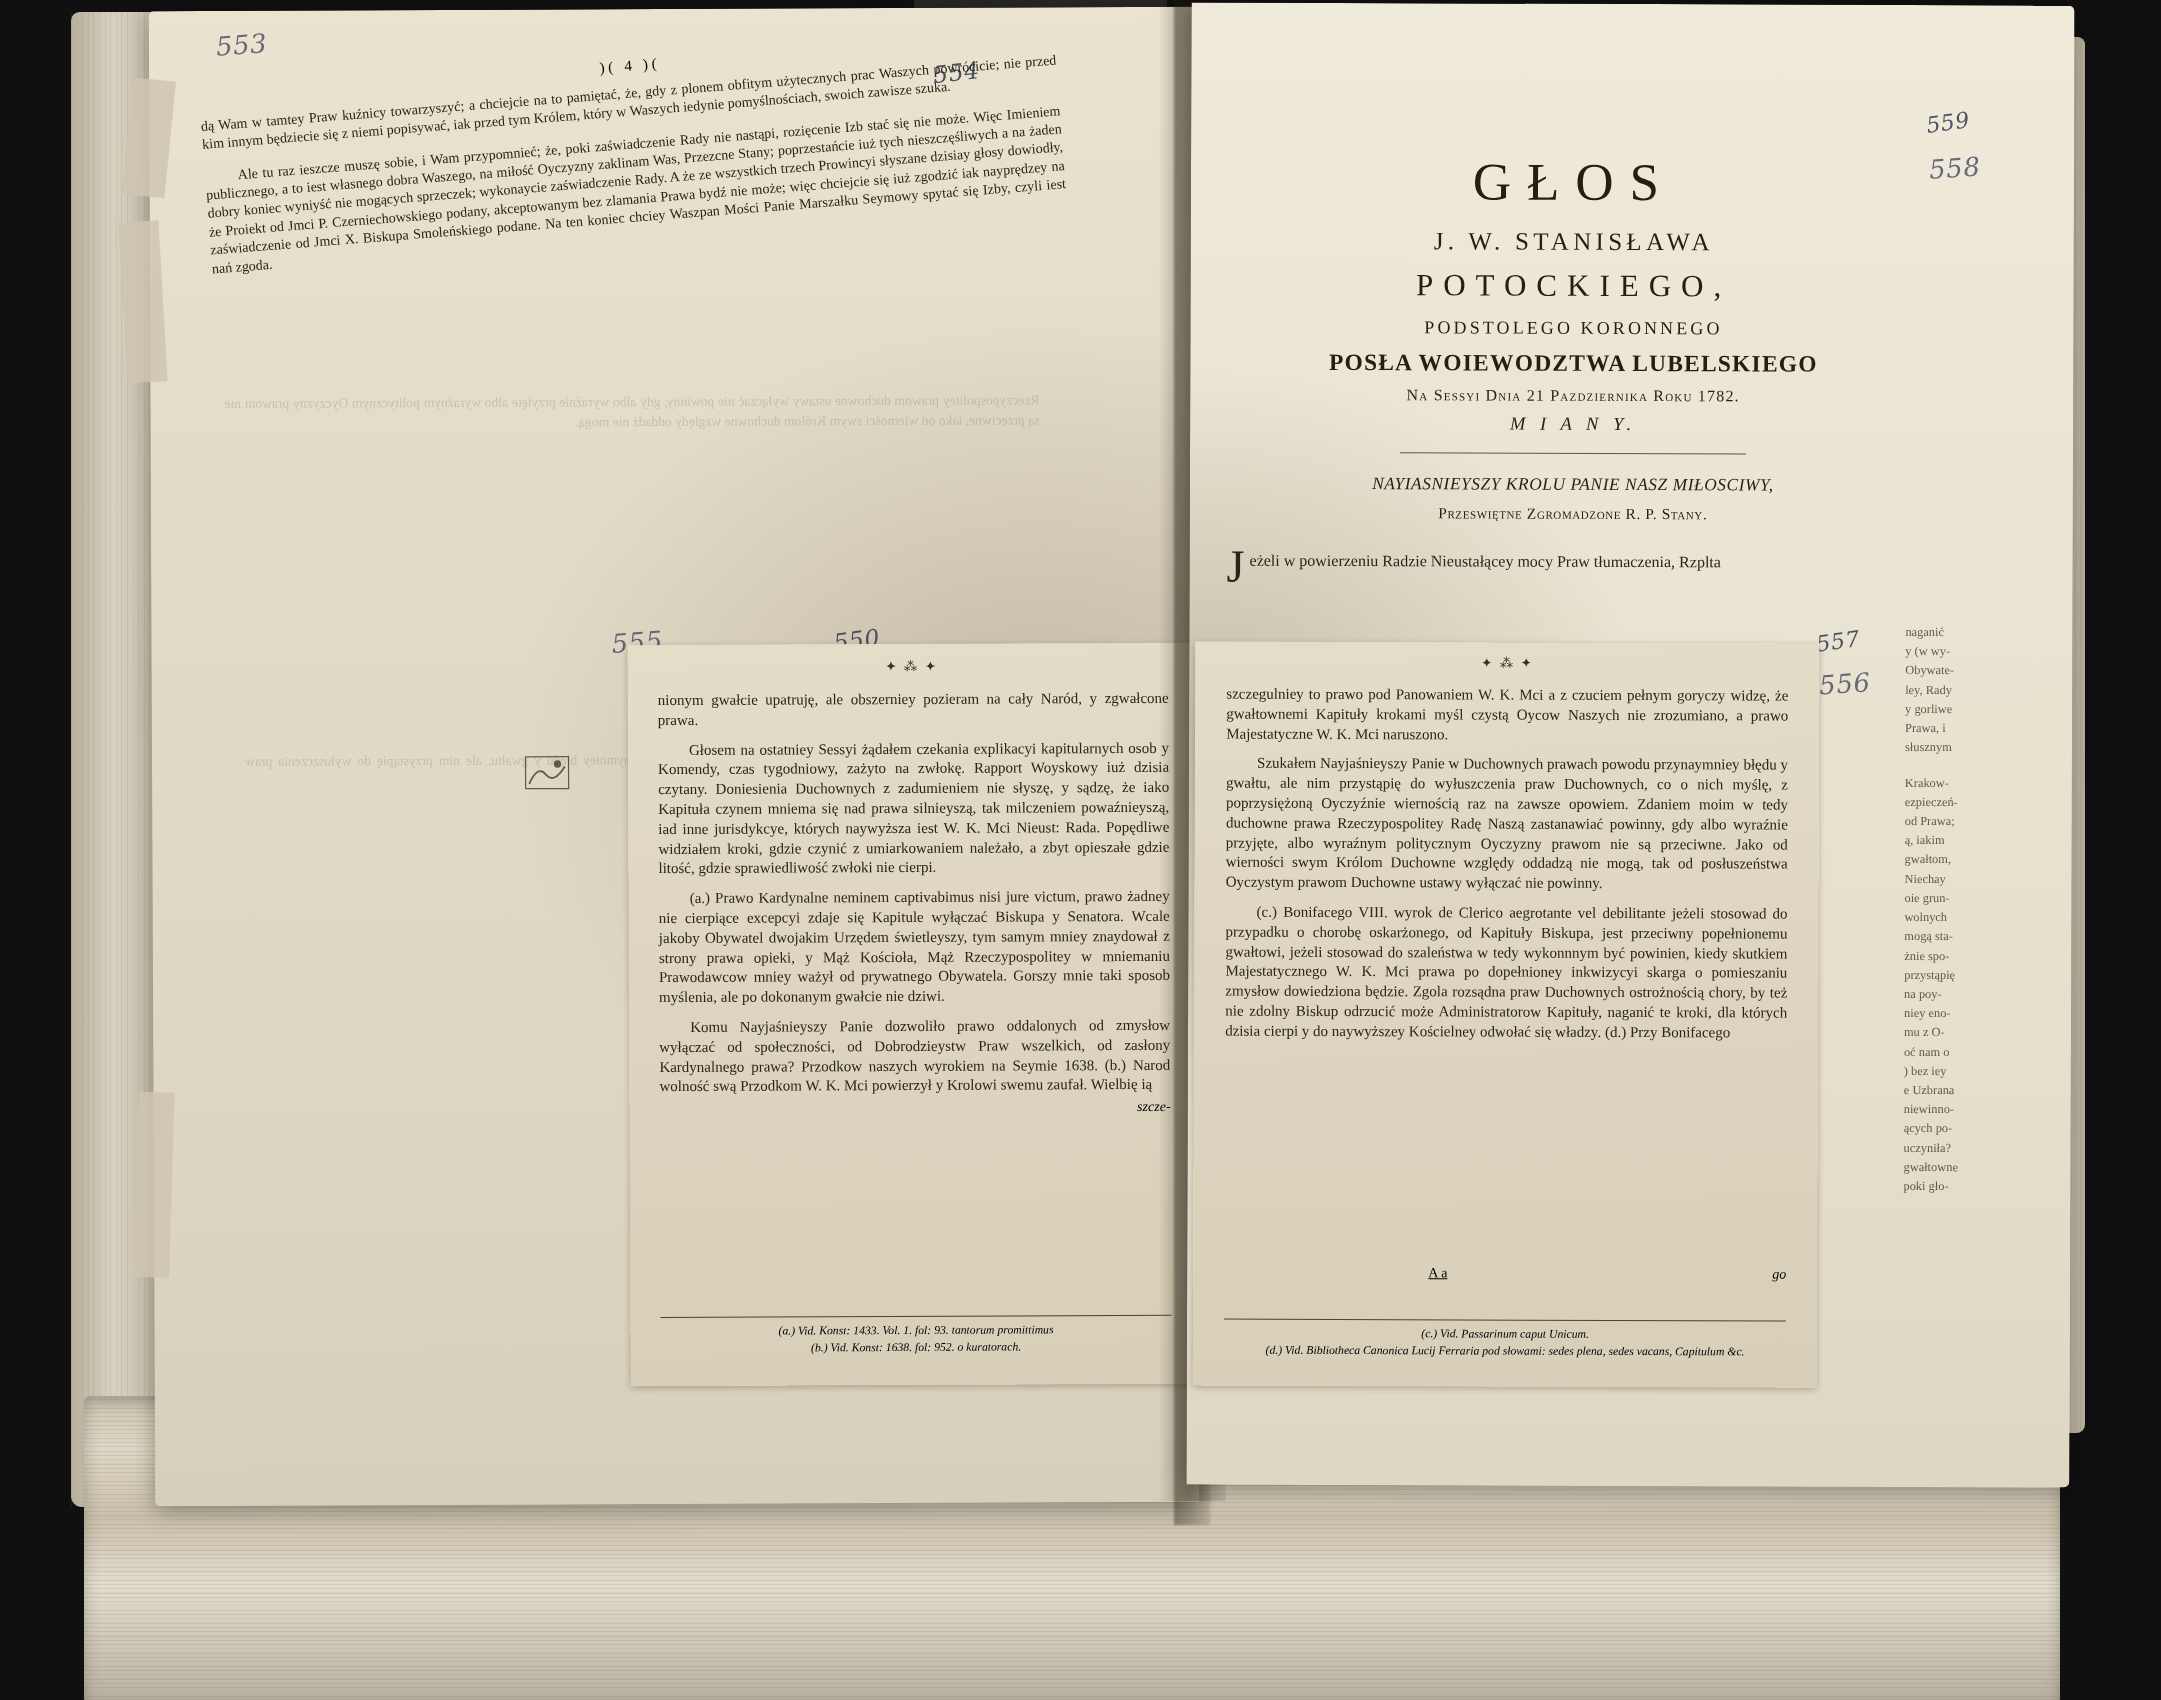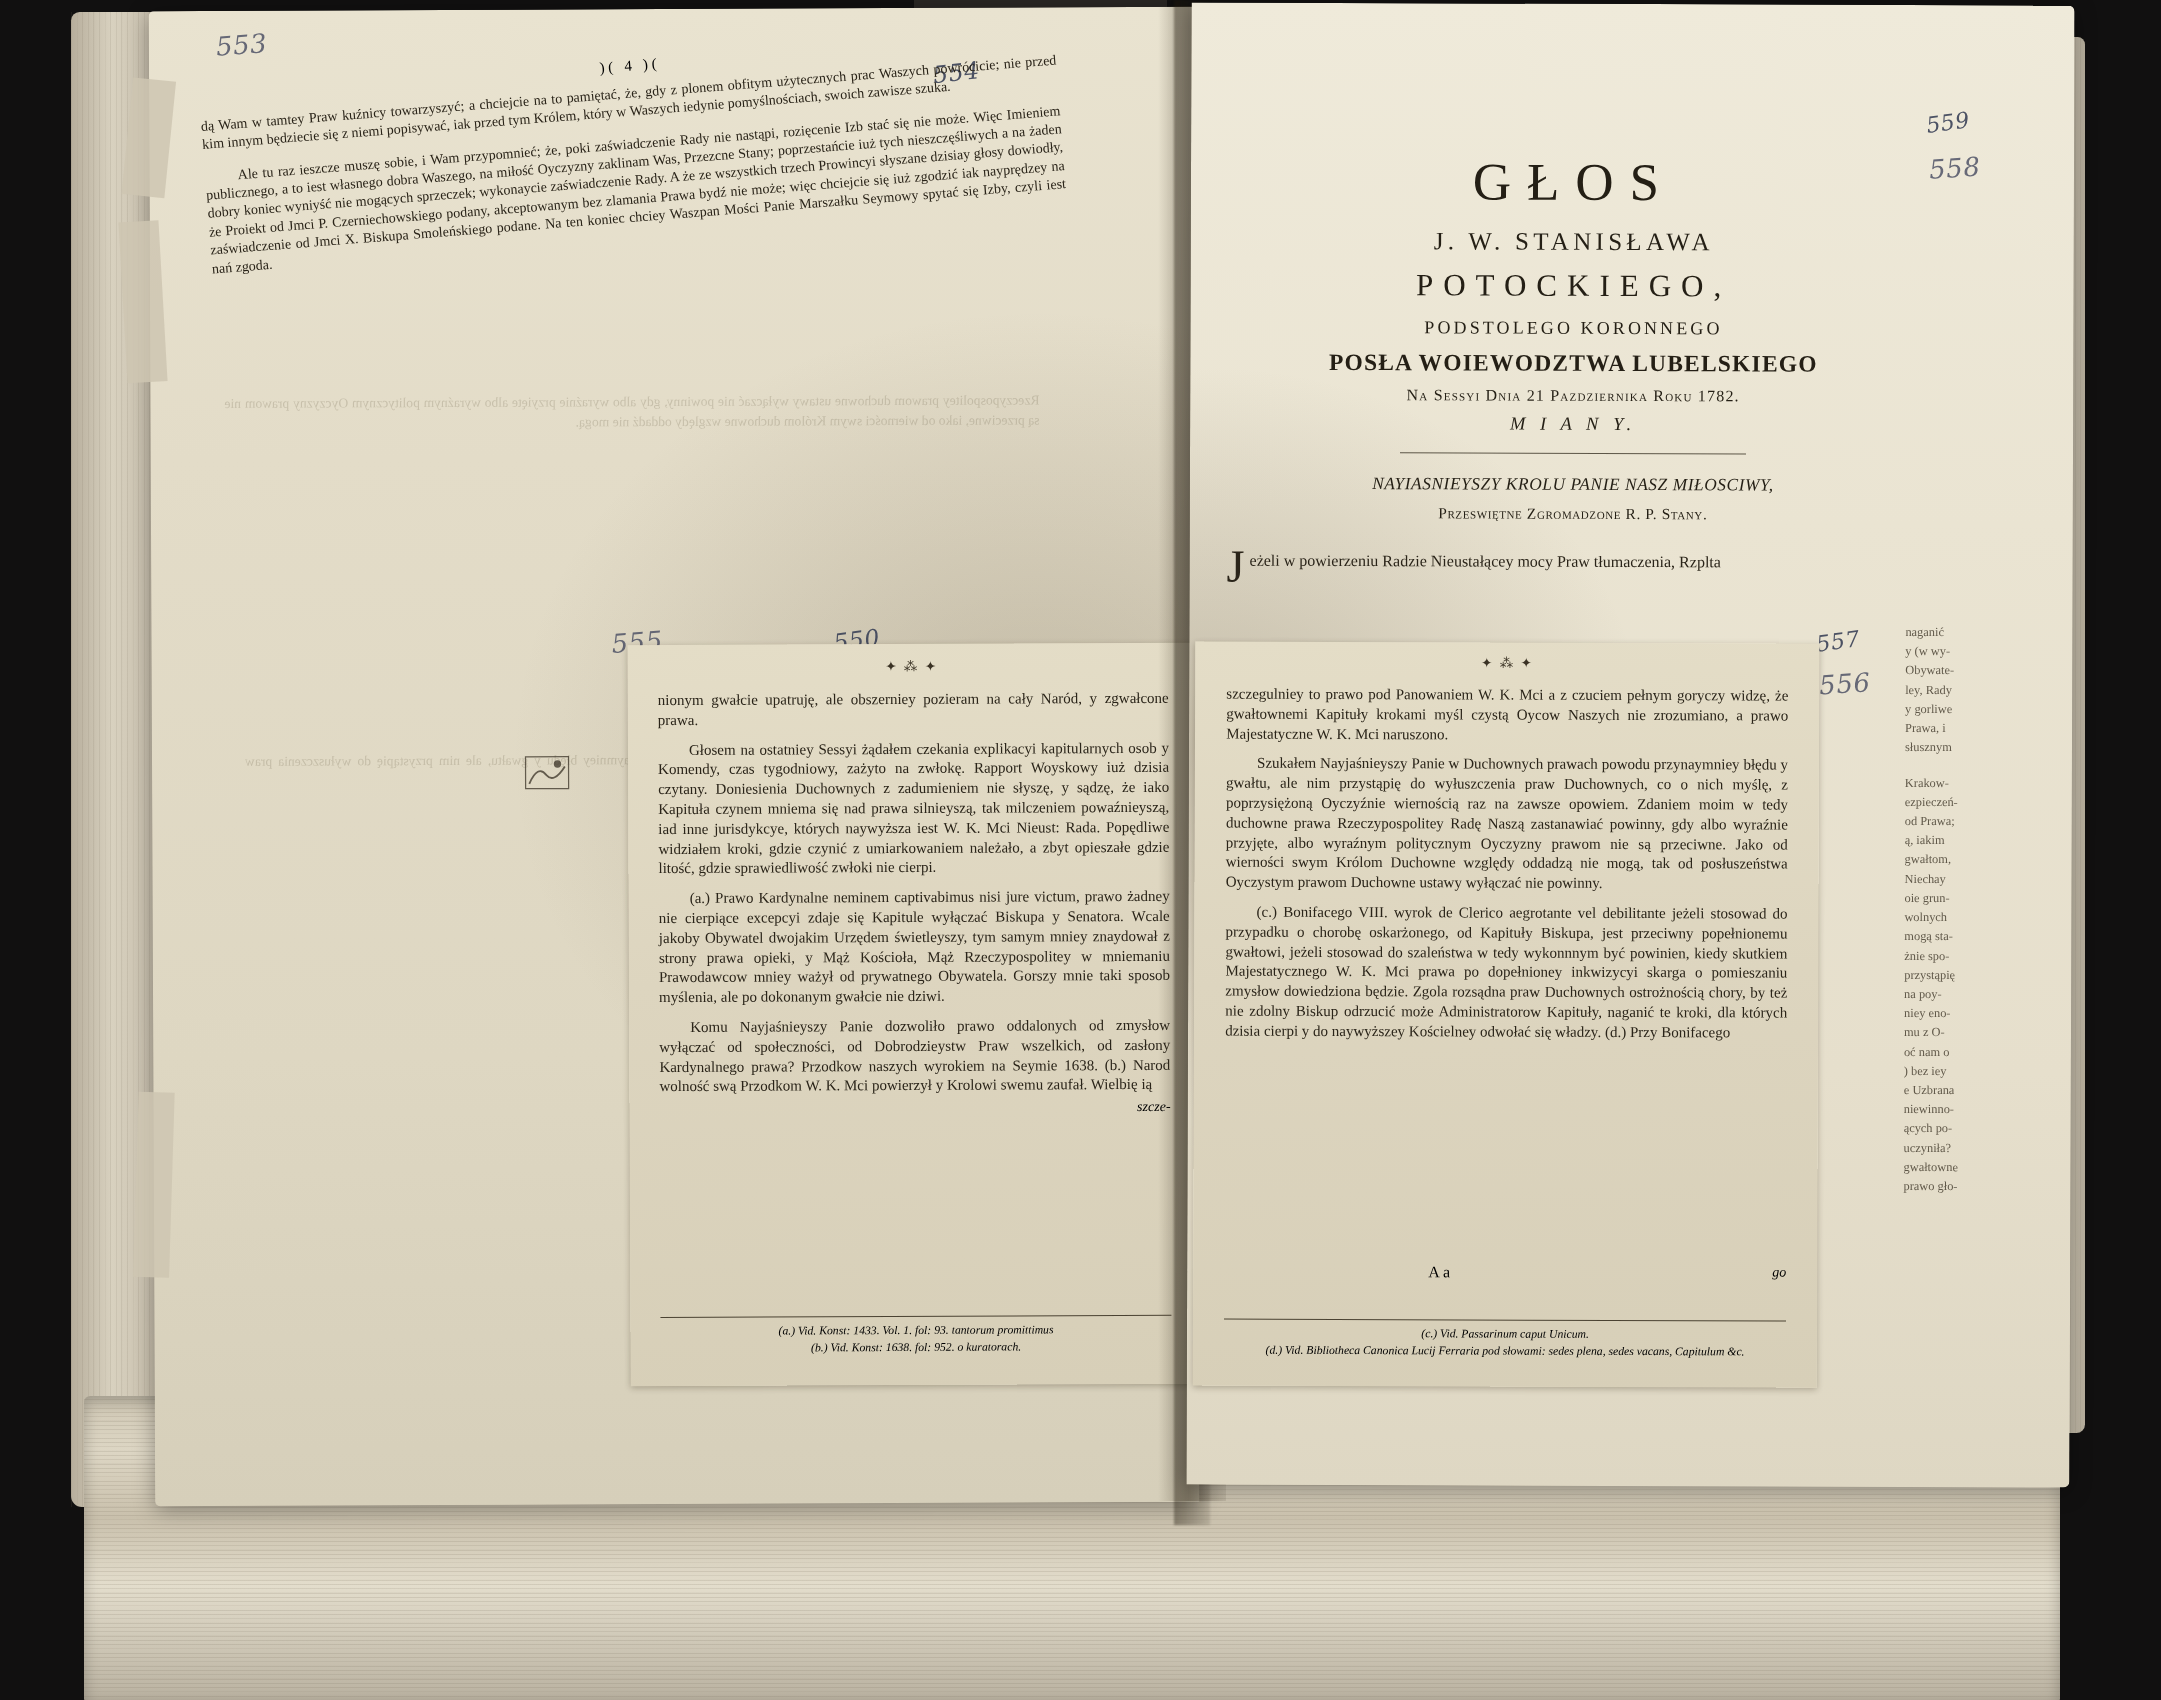--- a/index.html
+++ b/index.html
@@ -370,34 +370,34 @@
       <div>na poy-</div>
       <div>niey eno-</div>
       <div>mu z O-</div>
       <div>oć nam o</div>
       <div>) bez iey</div>
       <div>e Uzbrana</div>
       <div>niewinno-</div>
       <div>ących po-</div>
       <div>uczyniła?</div>
       <div>gwałtowne</div>
-      <div>prawo gło-</div>
+      <div>poki gło-</div>
     </div>
 
     <div class="slip" style="left:6.2px;top:639px;width:624px;height:744px;">
       <div class="ornament" style="margin-top:12.4px;">✦ ⁂ ✦</div>
 
       <div style="position:absolute;left:31px;top:43px;width:562px;">
         <div class="txt tight" style="font-size:15px;">szczegulniey to prawo pod Panowaniem W. K. Mci a z czuciem pełnym goryczy widzę, że gwałtownemi Kapituły krokami myśl czystą Oycow Naszych nie zrozumiano, a prawo Majestatyczne W. K. Mci naruszono.</div>
         <div class="txt tight" style="font-size:15px;margin-top:10px;text-indent:31px;">Szukałem Nayjaśnieyszy Panie w Duchownych prawach powodu przynaymniey błędu y gwałtu, ale nim przystąpię do wyłuszczenia praw Duchownych, co o nich myślę, z poprzysiężoną Oyczyźnie wiernością raz na zawsze opowiem. Zdaniem moim w tedy duchowne prawa Rzeczypospolitey Radę Naszą zastanawiać powinny, gdy albo wyraźnie przyjęte, albo wyraźnym politycznym Oyczyzny prawom nie są przeciwne. Jako od wierności swym Królom Duchowne względy oddadzą nie mogą, tak od posłuszeństwa Oyczystym prawom Duchowne ustawy wyłączać nie powinny.</div>
         <div class="txt tight" style="font-size:15px;margin-top:10px;text-indent:31px;">(c.) Bonifacego VIII. wyrok de Clerico aegrotante vel debilitante jeżeli stosowad do przypadku o chorobę oskarżonego, od Kapituły Biskupa, jest przeciwny popełnionemu gwałtowi, jeżeli stosowad do szaleństwa w tedy wykonnnym być powinien, kiedy skutkiem Majestatycznego W. K. Mci prawa po dopełnioney inkwizycyi skarga o pomieszaniu zmysłow dowiedziona będzie. Zgola rozsądna praw Duchownych ostrożnością chory, by też nie zdolny Biskup odrzucić może Administratorow Kapituły, naganić te kroki, dla których dzisia cierpi y do naywyższey Kościelney odwołać się władzy. (d.) Przy Bonifacego</div>
       </div>
 
       <div style="position:absolute;left:31px;bottom:105px;width:562px;display:flex;justify-content:space-between;">
-        <span style="font-size:16px;padding-left:204px;">A a</span>
+        <span style="font-size:14px;padding-left:204px;text-decoration:underline;">A a</span>
         <span class="catchword">go</span>
       </div>
 
       <div class="footnotes" style="position:absolute;left:31px;bottom:26px;width:562px;">
         <div style="text-align:center;">(c.) Vid. Passarinum caput Unicum.</div>
         <div style="text-align:center;">(d.) Vid. Bibliotheca Canonica Lucij Ferraria pod słowami: sedes plena, sedes vacans, Capitulum &amp;c.</div>
       </div>
     </div>
   </div>
 </div>

